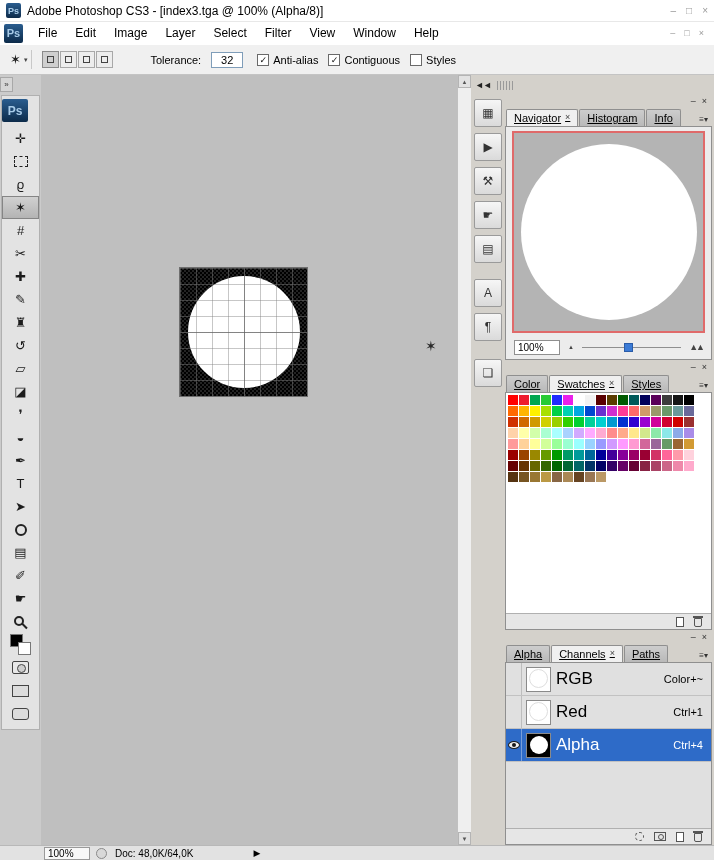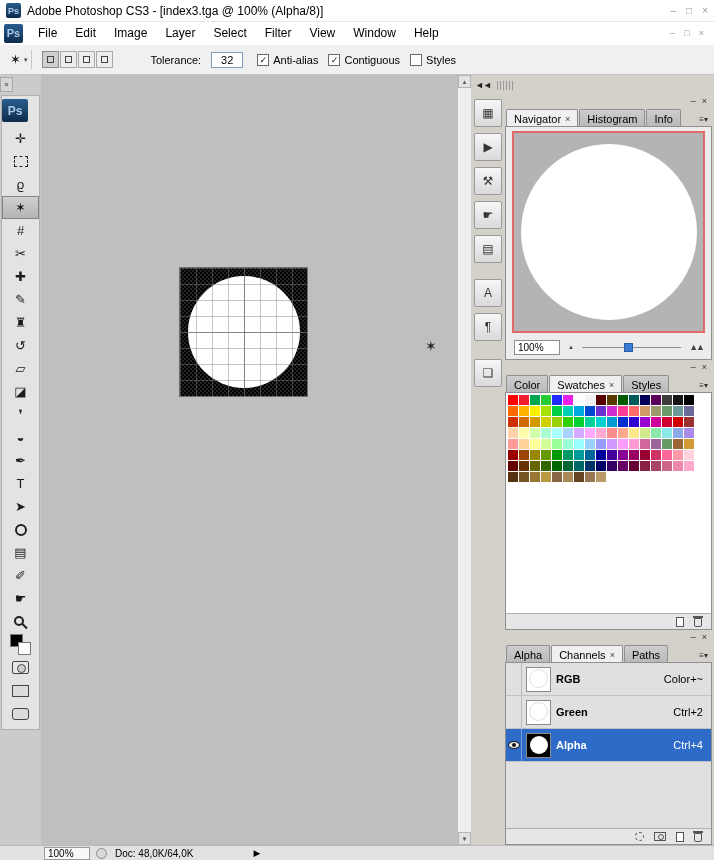--- a/index.html
+++ b/index.html
@@ -84,21 +84,21 @@
   .picon:nth-child(5) { margin-bottom:16px; }
   .picon:nth-child(7) { margin-bottom:18px; }
   .pglyph { font-size:12px; color:#333; }
 
   .grp { position:absolute; left:34px; width:207px; }
   .grp1 { top:19px; height:266px; }
   .grp2 { top:285px; height:270px; }
   .grp3 { top:555px; height:215px; }
   .ghead { height:13px; display:flex; justify-content:flex-end; align-items:center; gap:6px; padding:0 5px; font-size:9px; color:#333; }
   .tabbar { display:flex; align-items:flex-end; height:19px; padding-left:1px; }
-  .tab { height:17px; padding:2px 7px 0 7px; background:linear-gradient(#cdcdcd,#b9b9b9); border:1px solid #8f8f8f; border-bottom:none; margin-right:1px; font-size:11px; border-radius:2px 2px 0 0; display:flex; align-items:center; gap:4px; white-space:nowrap; }
+  .tab { height:17px; padding:2px 7px 0 7px; background:linear-gradient(#cdcdcd,#b9b9b9); border:1px solid #8f8f8f; border-bottom:none; margin-right:1px; font-size:11px; border-radius:2px 2px 0 0; display:flex; align-items:flex-start; gap:4px; white-space:nowrap;text-decoration:underline; }
   .tab.active { background:#f0f0f0; }
   .tclose { font-size:9px; color:#444; }
   .pmenu { font-size:8px; color:#333; padding:0 4px 2px 0; }
   .gbody { border:1px solid #8f8f8f; background:#ececec; position:relative; }
   .grp1 .gbody { height:234px; }
   .grp2 .gbody { height:238px; background:#fff; display:flex; flex-direction:column; }
   .grp3 .gbody { height:183px; display:flex; flex-direction:column; background:#e0e0e0; }
 
   
   .navpreview { width:193px; height:202px; margin:4px auto 2px auto; border:2px solid #e06a6a; background:#b4b4b4; position:relative; }
@@ -126,21 +126,21 @@
   
   .chrows { flex:1; overflow:hidden; }
   .chrow { height:33px; display:flex; align-items:center; background:#e0e0e0; border-bottom:1px solid #c2c2c2; }
   .eyecell { width:16px; height:100%; border-right:1px solid #bdbdbd; display:flex; align-items:center; justify-content:center; }
   .eye { width:12px; height:8px; border:1px solid #1a1a1a; border-radius:50%; position:relative; background:#efefef; }
   .eye::after { content:""; position:absolute; left:3px; top:1px; width:4px; height:4px; border-radius:50%; background:#1a1a1a; }
   .thumb { width:25px; height:25px; margin:0 5px 0 4px; border:1px solid #8a8a8a; background:#fff; position:relative; flex:none; }
   .thumb.alpha { background:#000; }
   .tcirc { position:absolute; left:50%; top:50%; width:19px; height:19px; margin:-10px 0 0 -10px; border-radius:50%; border:1px solid #dedede; background:#fff; }
   .thumb.alpha .tcirc { border:none; width:18px; height:18px; margin:-9px 0 0 -9px; }
-  .chname { flex:1; font-size:11px;font-weight:bold; }
+  .chname { flex:1; font-size:17px; }
   .chkey { font-size:11px; padding-right:8px; }
   .chrow.chsel .chname, .chrow.chsel .chkey { color:#fff; }
   .chrow.chsel .eyecell { border-right-color:rgba(255,255,255,.35); }
 
   
   .statusbar { position:absolute; left:0; top:845px; width:714px; height:15px; background:#e2e2e2; border-top:1px solid #b8b8b8; display:flex; align-items:center; font-size:10px; }
   .sbzoom { margin-left:44px; width:46px; height:13px; background:#f8f8f8; border:1px solid #9a9a9a; padding-left:3px; display:flex; align-items:center; }
   .sbicon { width:11px; height:11px; border:1px solid #8a8a8a; border-radius:50%; background:#d8d8d8; margin:0 6px; }
   .sbdoc { margin-left:2px; }
   .sbarrow { margin-left:60px; font-size:9px; color:#000; }
@@ -449,22 +449,22 @@
               <span class="tcirc"></span>
             </span>
             <span class="chname">RGB</span>
             <span class="chkey">Color+~</span>
           </div>
           <div class="chrow">
             <span class="eyecell"></span>
             <span class="thumb">
               <span class="tcirc"></span>
             </span>
-            <span class="chname">Green</span>
-            <span class="chkey">Ctrl+2</span>
+            <span class="chname">Red</span>
+            <span class="chkey">Ctrl+1</span>
           </div>
           <div class="chrow chsel" style="background: rgb(46, 107, 200);">
             <span class="eyecell">
               <span class="eye"></span>
             </span>
             <span class="thumb alpha">
               <span class="tcirc"></span>
             </span>
             <span class="chname">Alpha</span>
             <span class="chkey">Ctrl+4</span>

